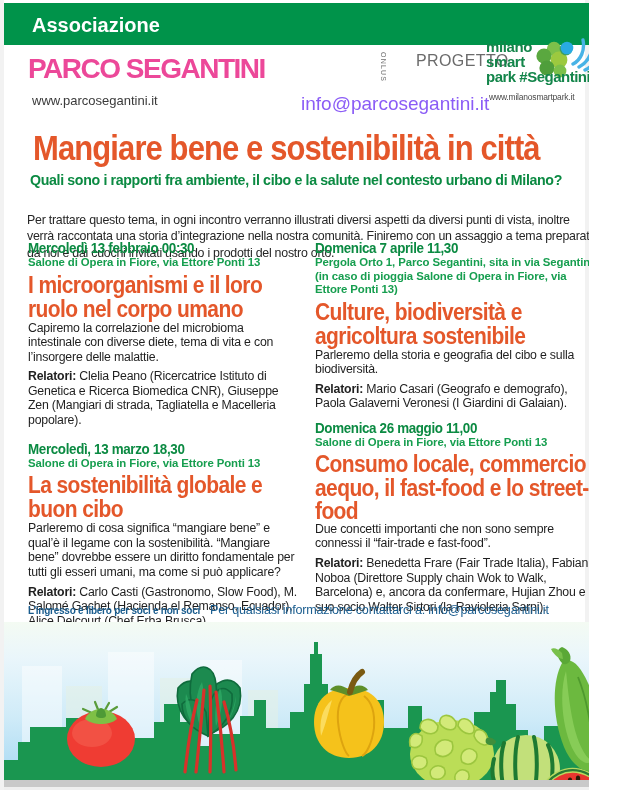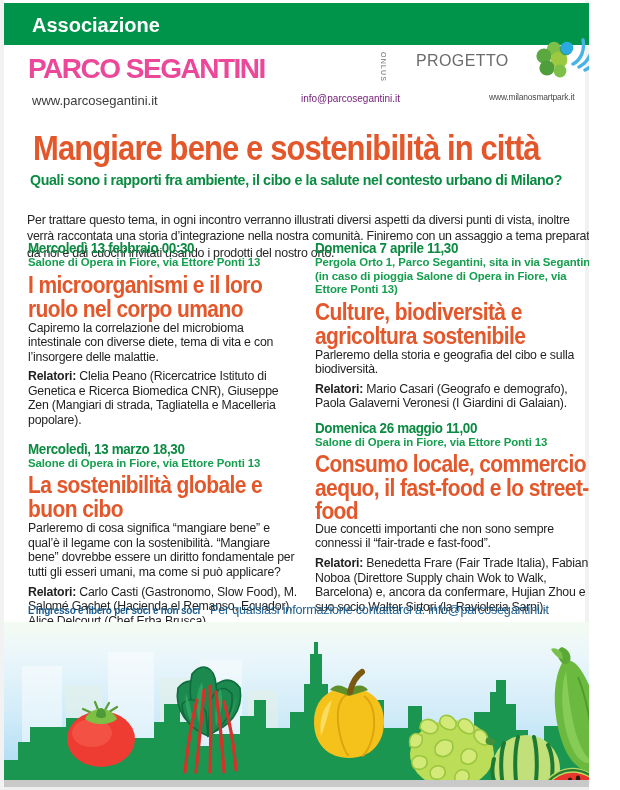--- a/index.html
+++ b/index.html
@@ -15,21 +15,21 @@
   
   .header-band{position:absolute;left:4px;top:3px;width:612px;height:42px;background:#00934a;}
   .assoc{position:absolute;left:32px;top:14px;font-size:20px;font-weight:bold;color:#ffffff;letter-spacing:0px;}
 
   
   .logo-wrap{position:absolute;left:28px;top:46px;}
   .logo-main{font-size:28px;line-height:46px;font-weight:bold;color:#ec4899;letter-spacing:-1.5px;font-family:"Liberation Sans",sans-serif;}
   .onlus{position:absolute;left:380px;top:52px;font-size:7px;letter-spacing:1.2px;color:#6e6e6e;
          writing-mode:vertical-rl;text-orientation:mixed;height:34px;font-weight:normal;}
   .site-url{position:absolute;left:32px;top:93px;font-size:13px;color:#3a3a3a;}
-  .site-mail{position:absolute;left:255px;top:93px;font-size:10px;color:#701a75;padding-left:46px;}
+  .site-mail{position:absolute;left:255px;top:93px;font-size:19px;color:#8b5cf6;padding-left:46px;}
 
   
   .progetto{position:absolute;left:416px;top:52px;font-size:16px;color:#6b6b6b;letter-spacing:.4px;}
   .msp{position:absolute;left:486px;top:40px;width:130px;}
   .msp-line{font-size:15px;line-height:14.5px;font-weight:bold;color:#13854a;letter-spacing:-.4px;}
   .msp-l3{font-size:15px;line-height:15px;font-weight:bold;color:#13854a;letter-spacing:-.5px;}
   .msp-url{position:absolute;left:489px;top:92px;font-size:8.5px;color:#4a4a4a;letter-spacing:-.2px;}
   .msp-mark{position:absolute;left:533px;top:38px;width:80px;height:42px;}
 
   
@@ -101,20 +101,25 @@
     <circle cx="27" cy="33" r="6.4" fill="#7cc04a"></circle>
     <circle cx="33" cy="11" r="6.4" fill="#3f9f5e"></circle>
     <circle cx="34" cy="10" r="6.3" fill="#29abe2"></circle>
     <g fill="none" stroke="#48b3e6" stroke-width="3.4" stroke-linecap="round">
       <path d="M40 26 C 48 22, 52 12, 50 2"></path>
       <path d="M46 29 C 56 24, 61 12, 59 1"></path>
       <path d="M52 32 C 64 26, 70 12, 68 0"></path>
     </g>
   </svg>
 
+  <div class="msp">
+    <div class="msp-line">milano</div>
+    <div class="msp-line">smart</div>
+    <div class="msp-l3">park #Segantini</div>
+  </div>
   <div class="msp-url">www.milanosmartpark.it</div>
 
   <div class="main-title">Mangiare bene e sostenibilità in città</div>
   <div class="subtitle">Quali sono i rapporti fra ambiente, il cibo e la salute nel contesto urbano di Milano?</div>
   <div class="intro">Per trattare questo tema, in ogni incontro verranno illustrati diversi aspetti da diversi punti di vista, inoltre verrà raccontata una storia d’integrazione nella nostra comunità. Finiremo con un assaggio a tema preparato da noi e dai cuochi invitati usando i prodotti del nostro orto.</div>
 
   <div class="col col-left">
 
     <div class="ev">
       <div class="ev-date">Mercoledì 13 febbraio 00:30</div>

